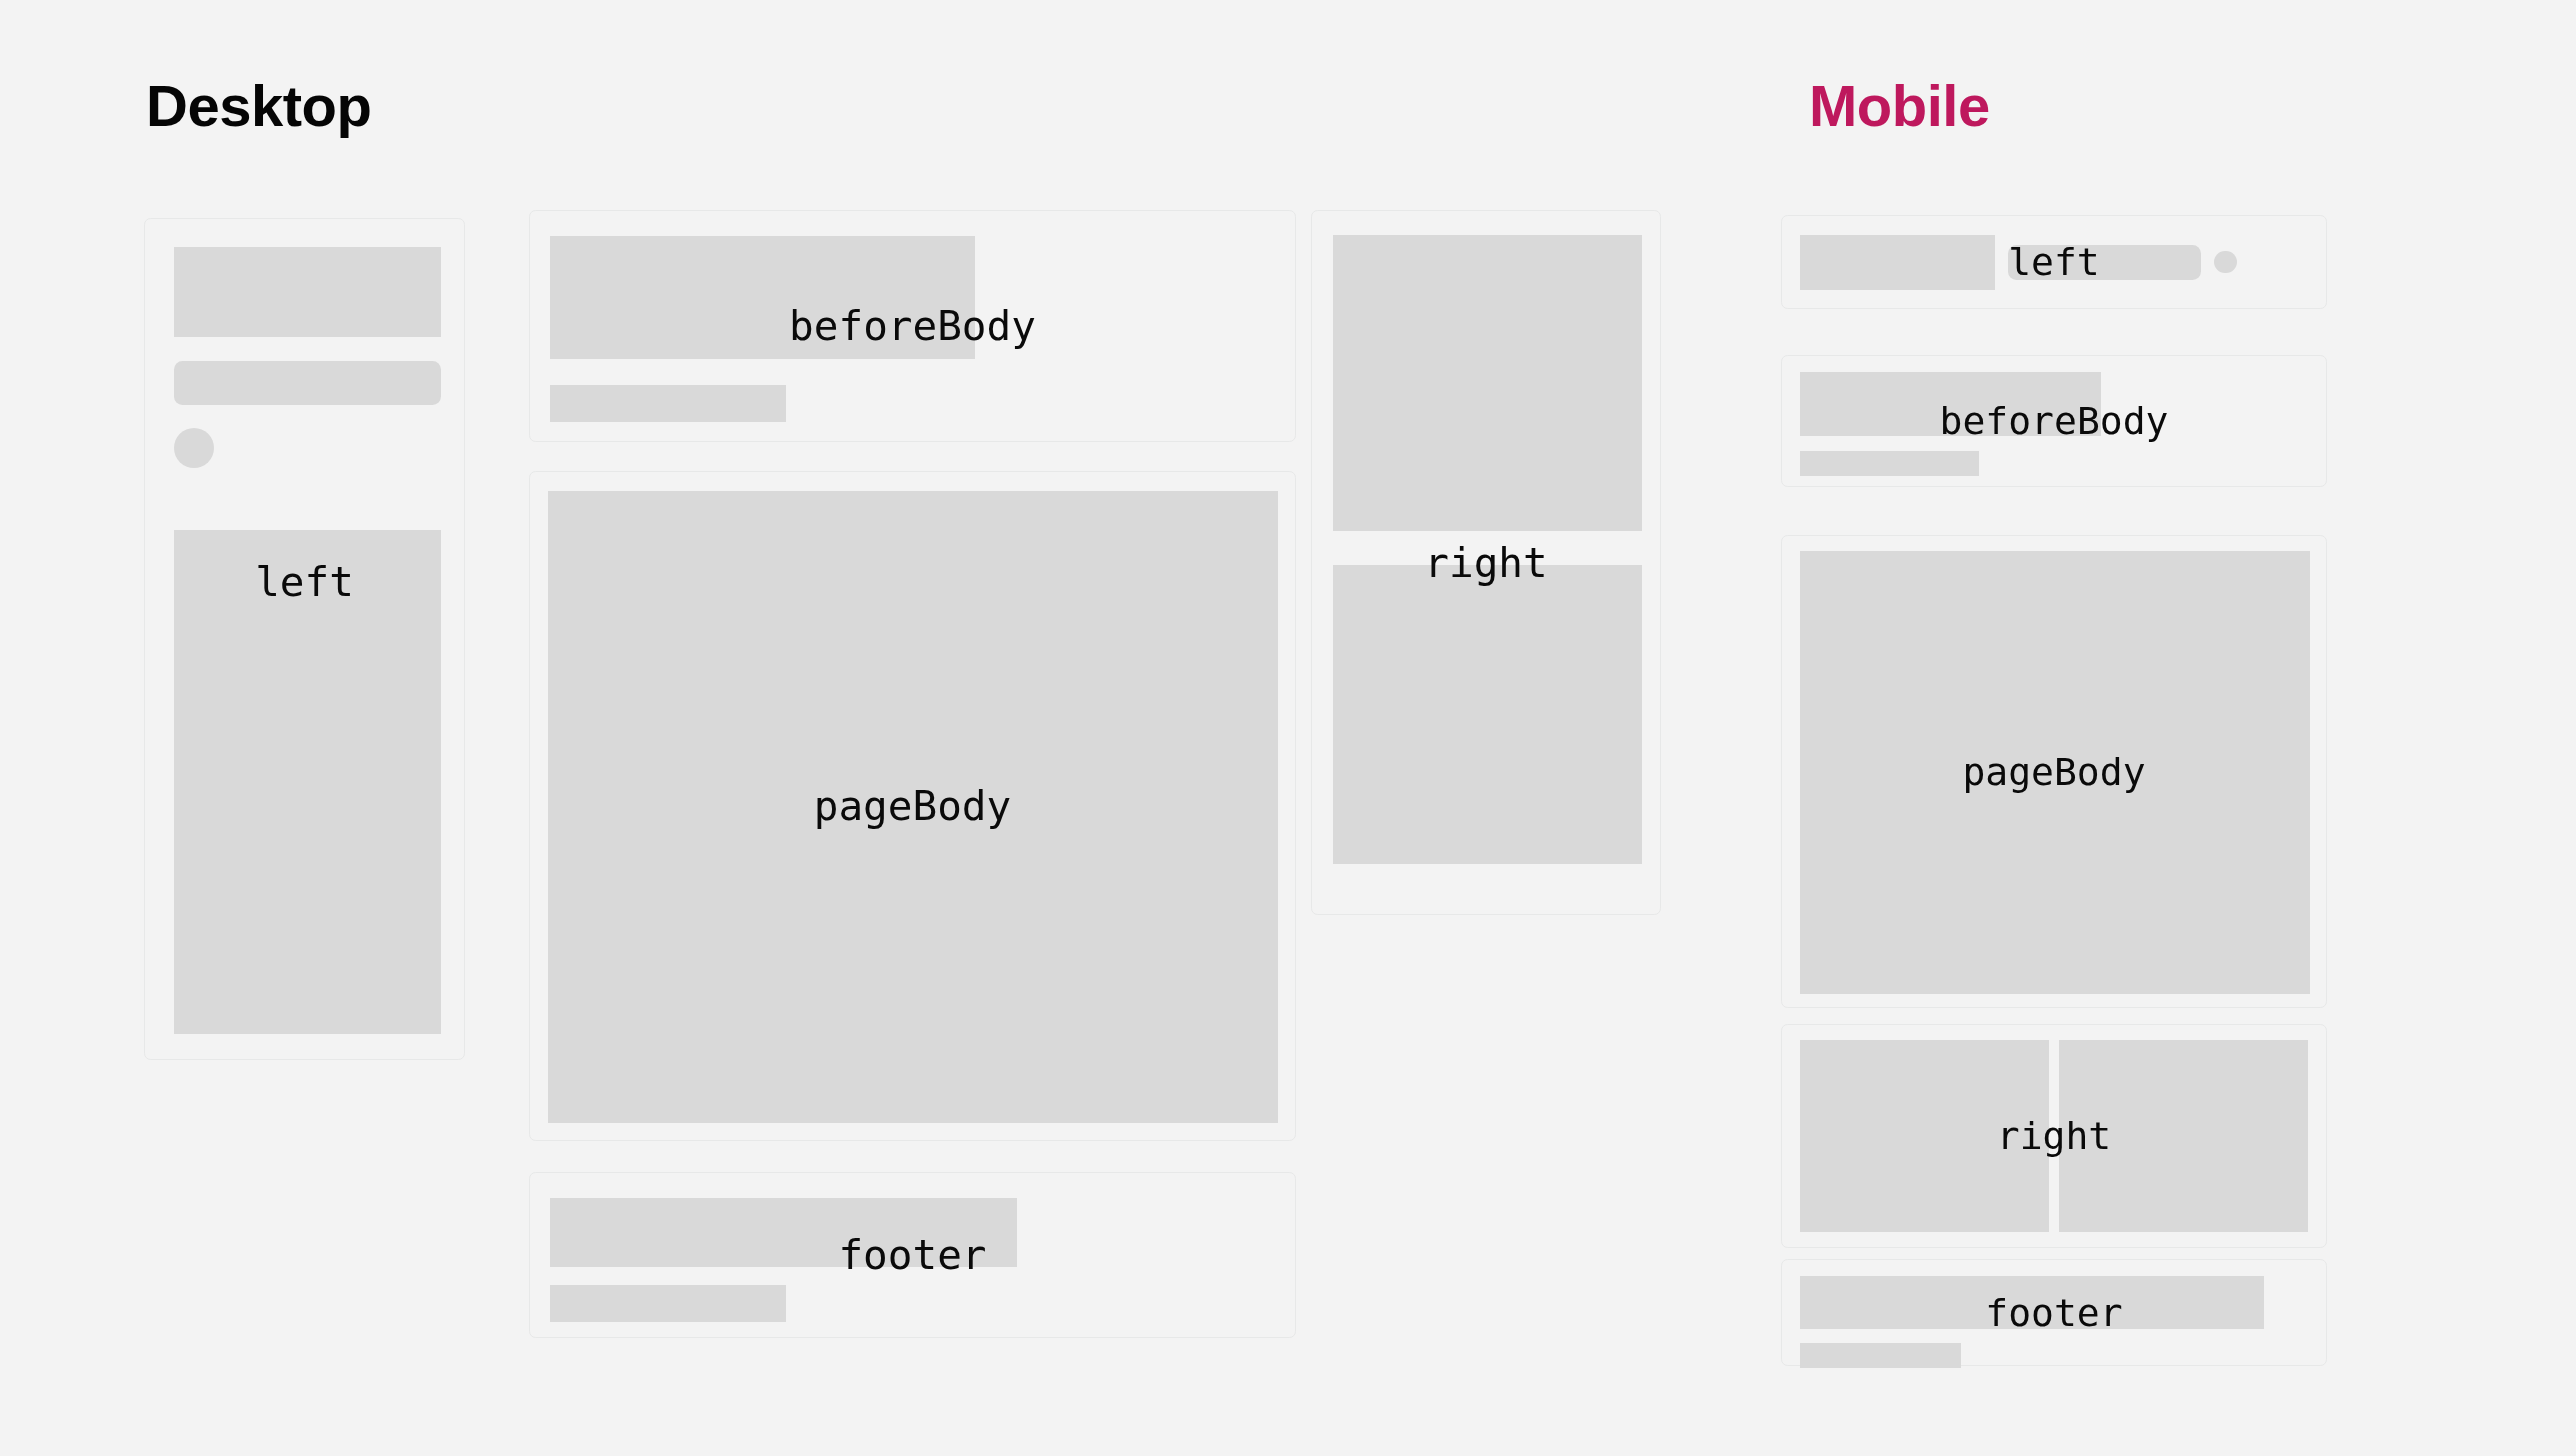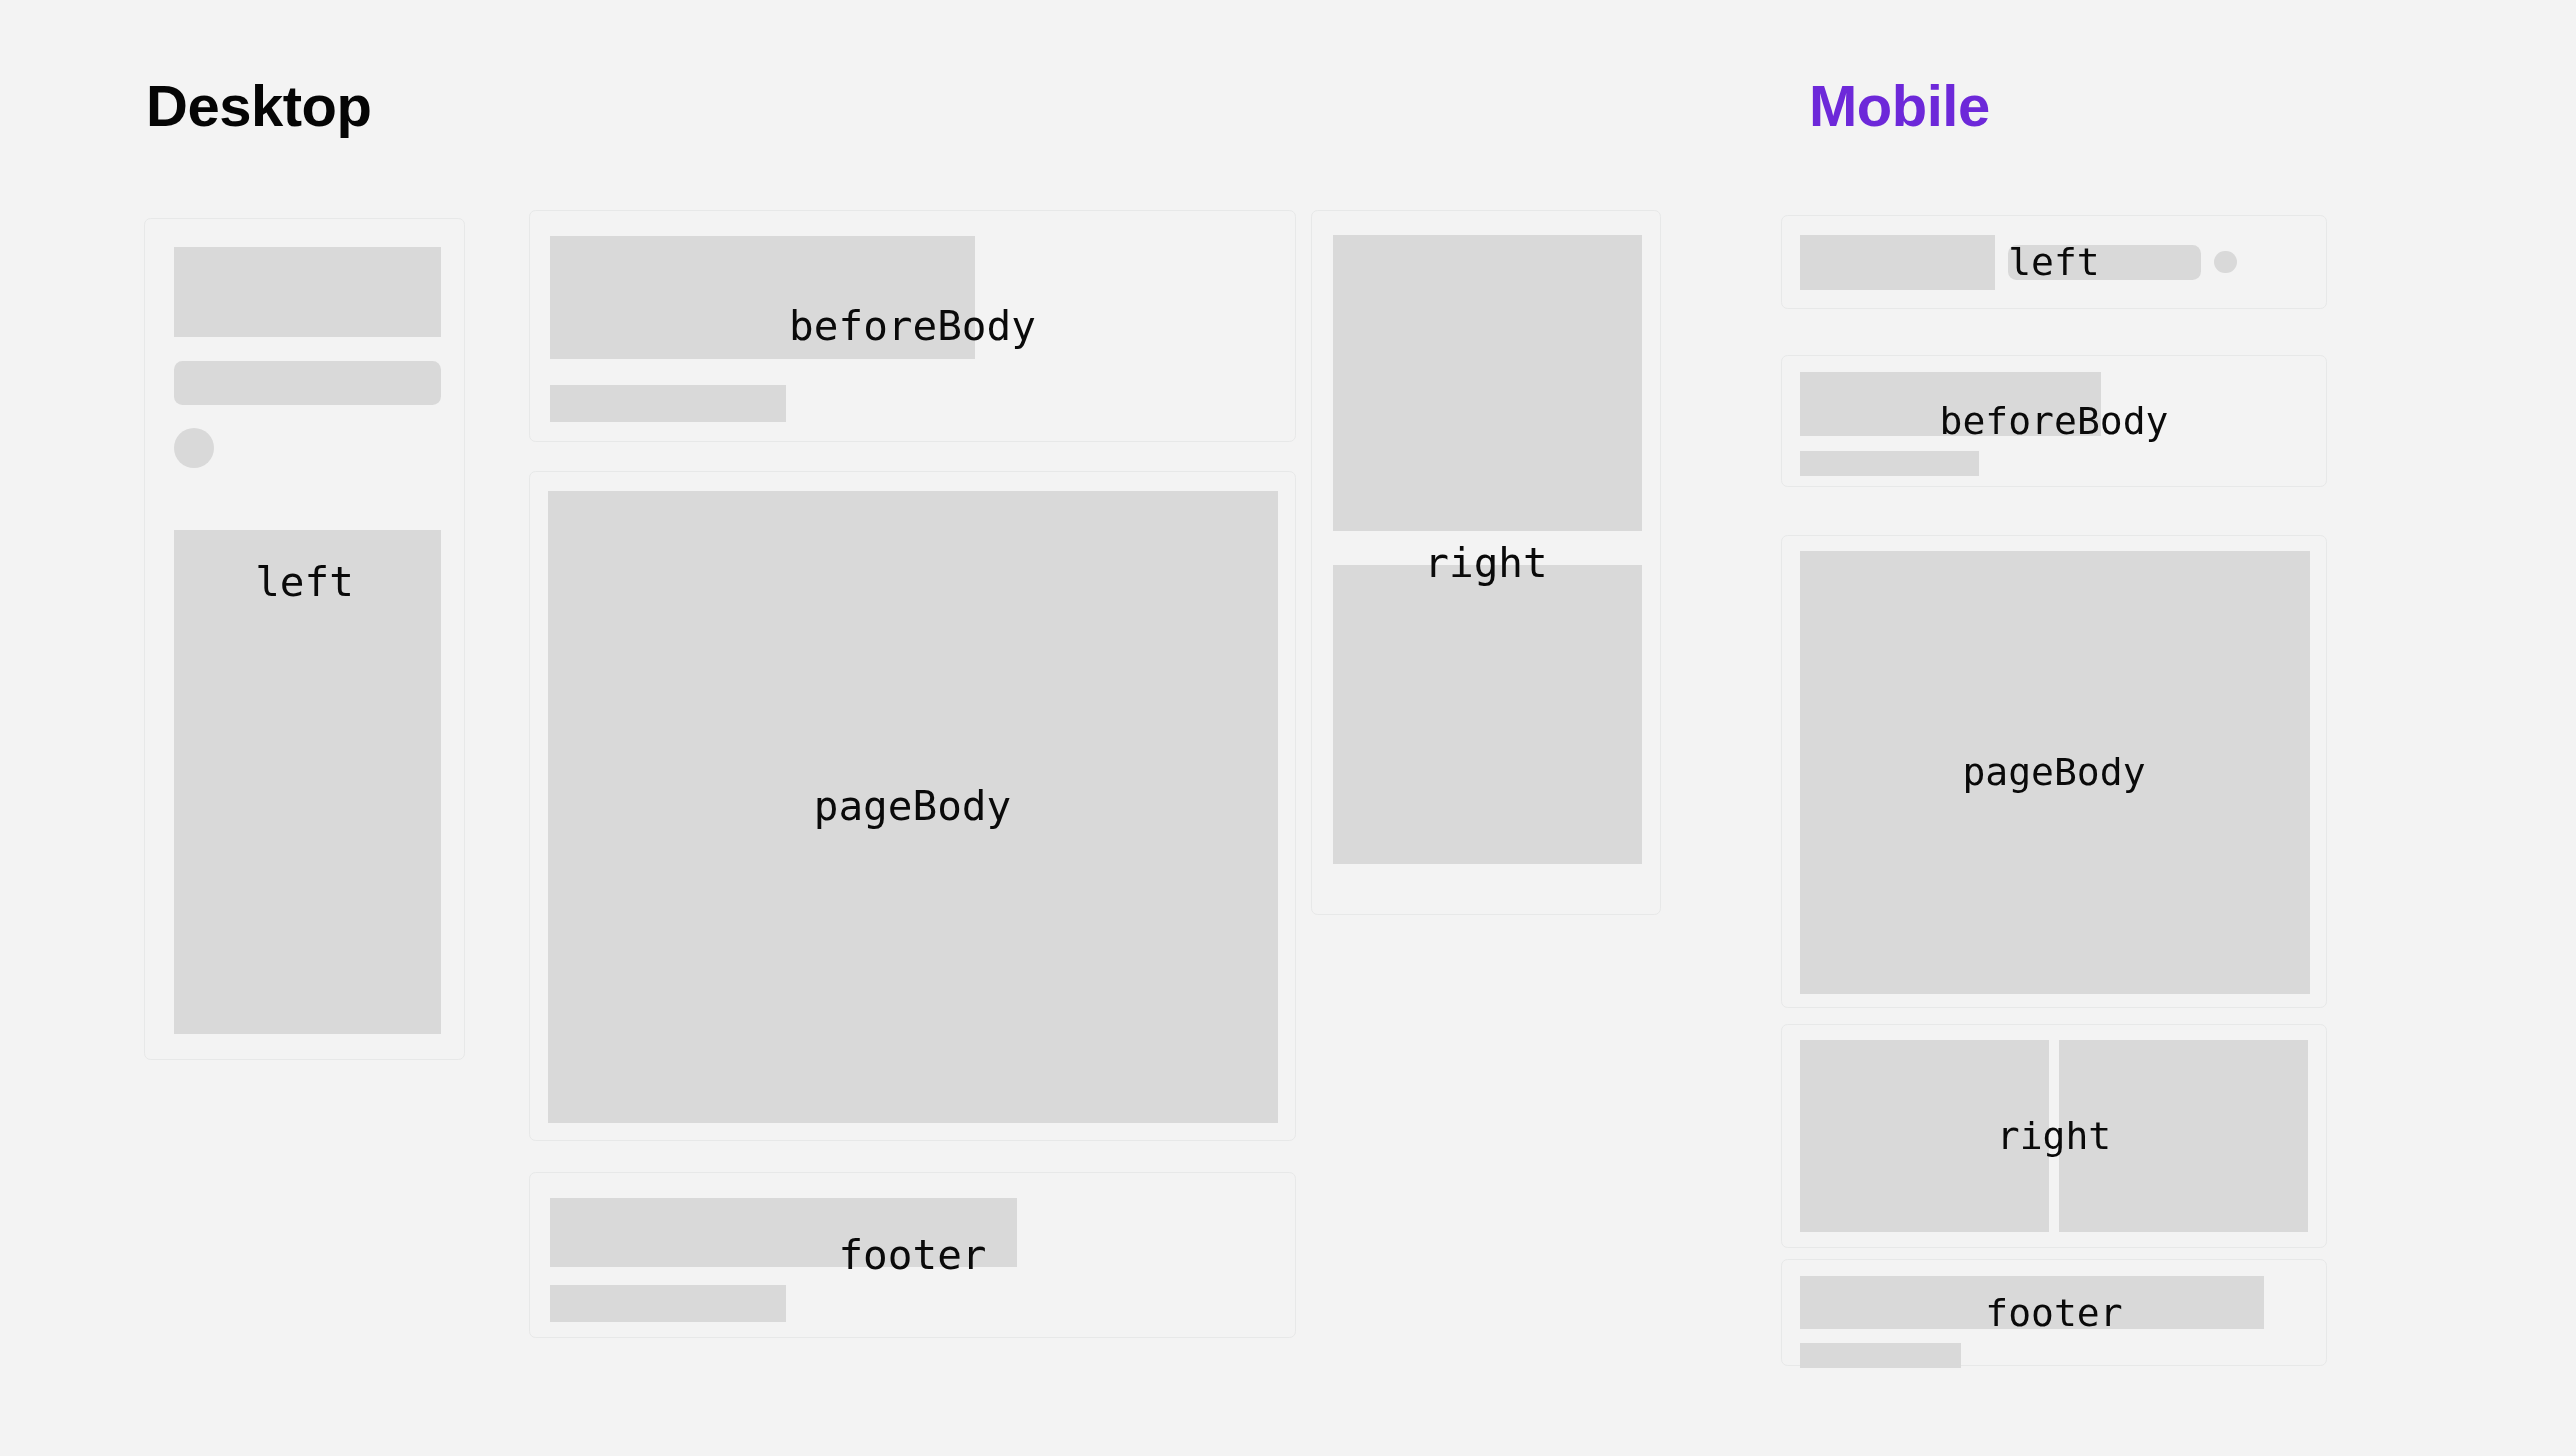--- a/index.html
+++ b/index.html
@@ -187,21 +187,21 @@
     <span class="ph" id="d-r-b2" style="background: rgb(217, 217, 217);"></span>
     <span class="label" style="color: rgb(10, 10, 10);">right</span>
   </div>
 
   <div class="card" id="card-desktop-footer" style="background: rgb(243, 243, 243); border-color: rgb(231, 232, 232);">
     <span class="ph" id="d-f-b1" style="background: rgb(217, 217, 217);"></span>
     <span class="ph" id="d-f-b2" style="background: rgb(217, 217, 217);"></span>
     <span class="label" style="color: rgb(10, 10, 10);">footer</span>
   </div>
 
-  <h1 class="section-title" id="title-mobile" style="color: #6d28d9;">Mobile</h1>
+  <h1 class="section-title" id="title-mobile" style="color: #be185d;">Mobile</h1>
 
   <div class="card mcard" id="card-mobile-left" style="background: rgb(243, 243, 243); border-color: rgb(231, 232, 232);">
     <div class="mrow">
       <span class="phf" id="m-left-b1" style="background: rgb(217, 217, 217);"></span>
       <span class="phf rounded" id="m-left-b2" style="background: rgb(217, 217, 217);"></span>
       <span class="phf circle" id="m-left-b3" style="background: rgb(217, 217, 217);"></span>
     </div>
     <span class="label" style="color: rgb(10, 10, 10);">left</span>
   </div>
 

